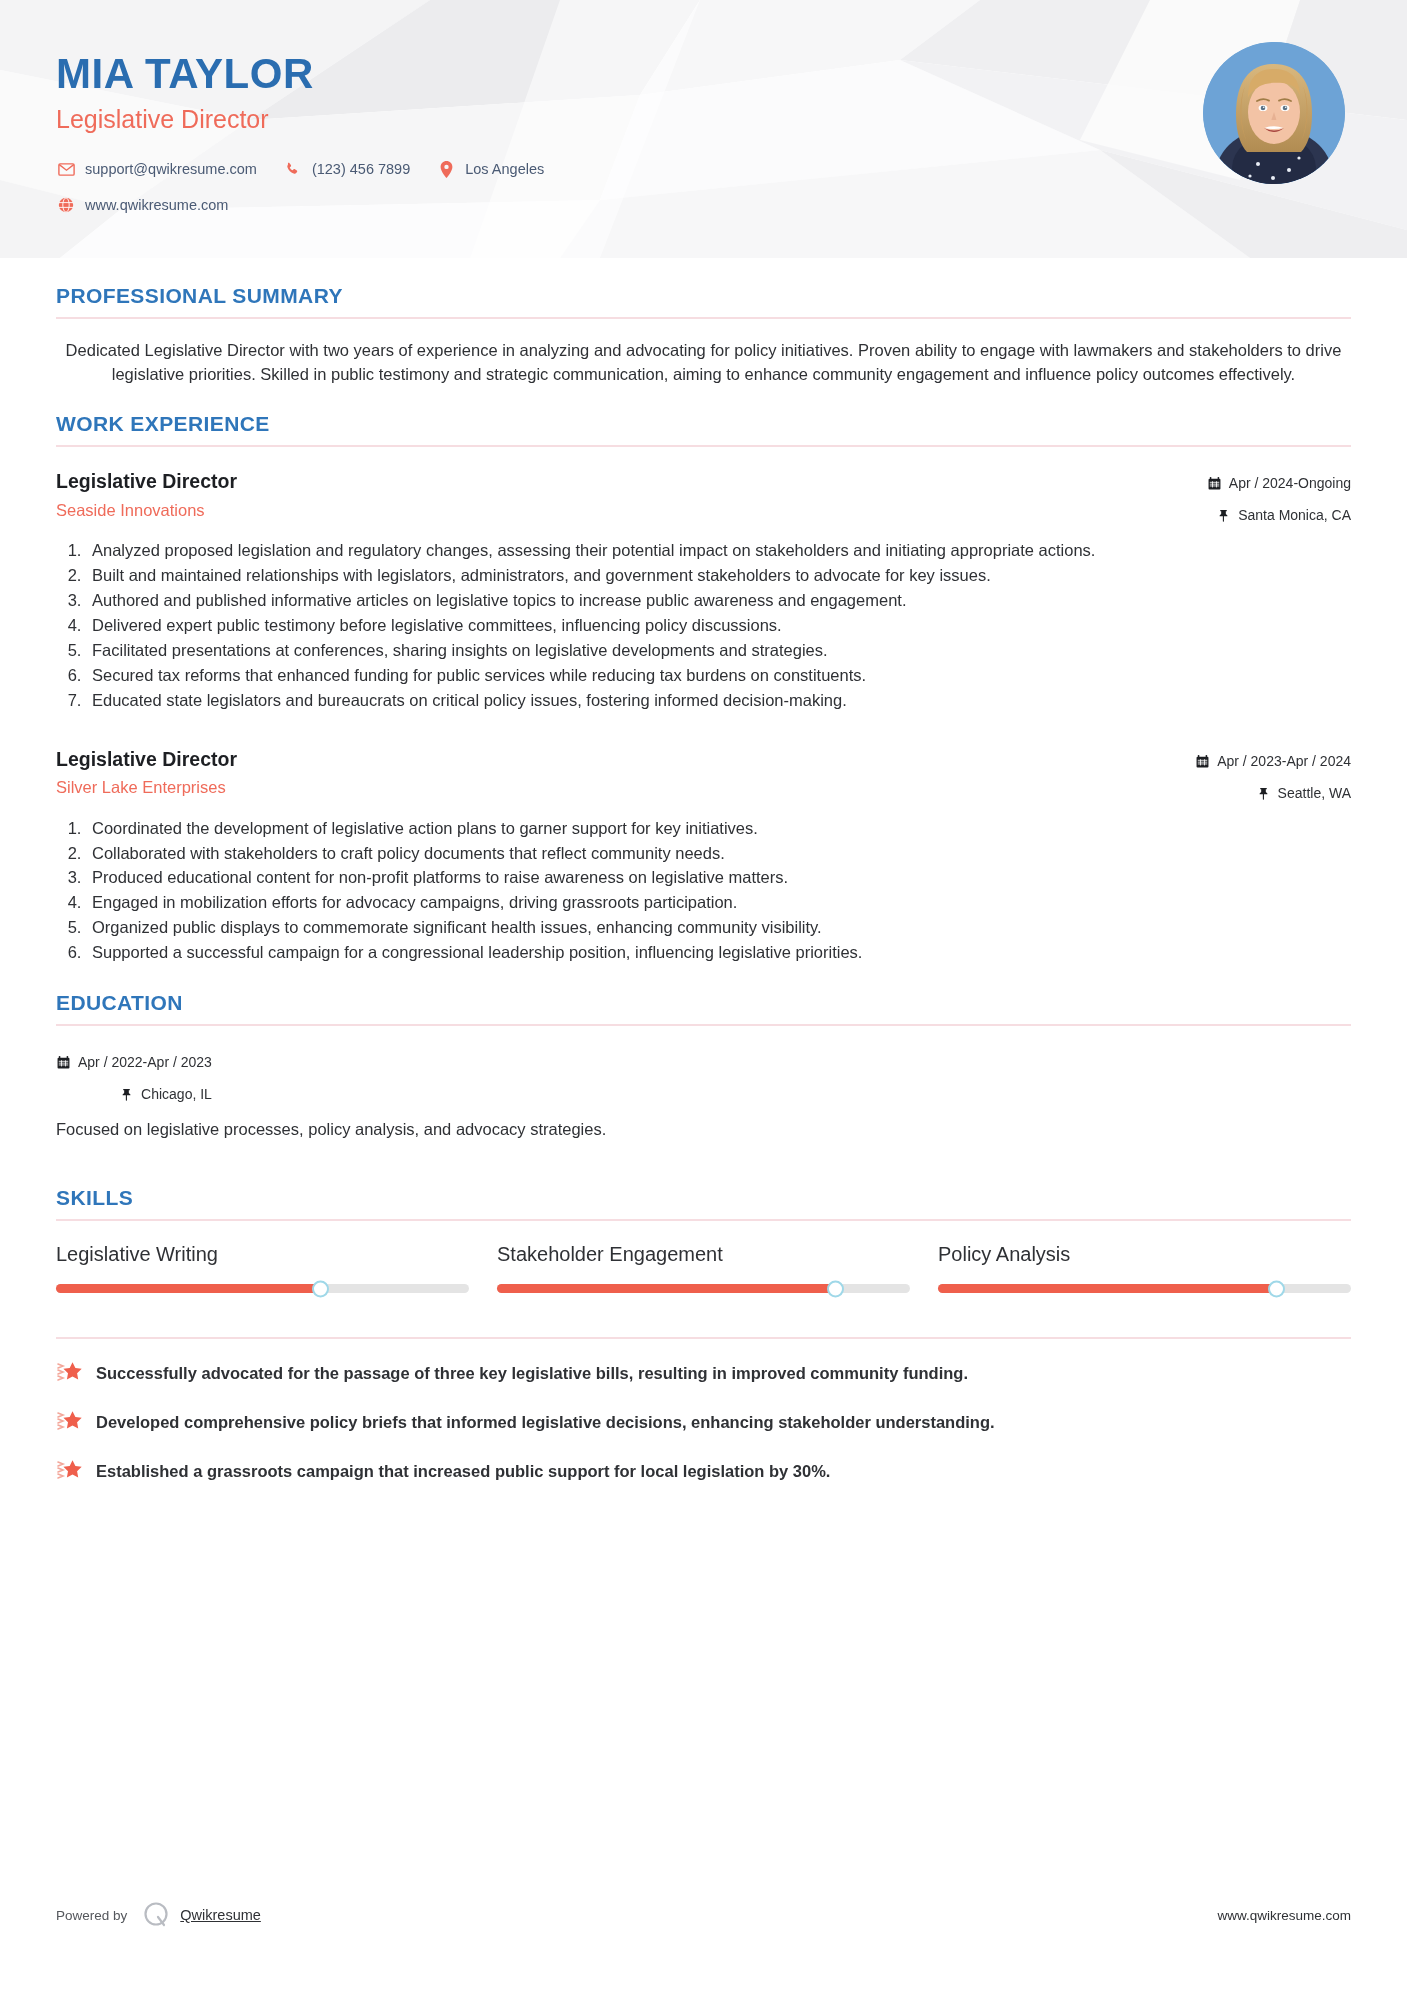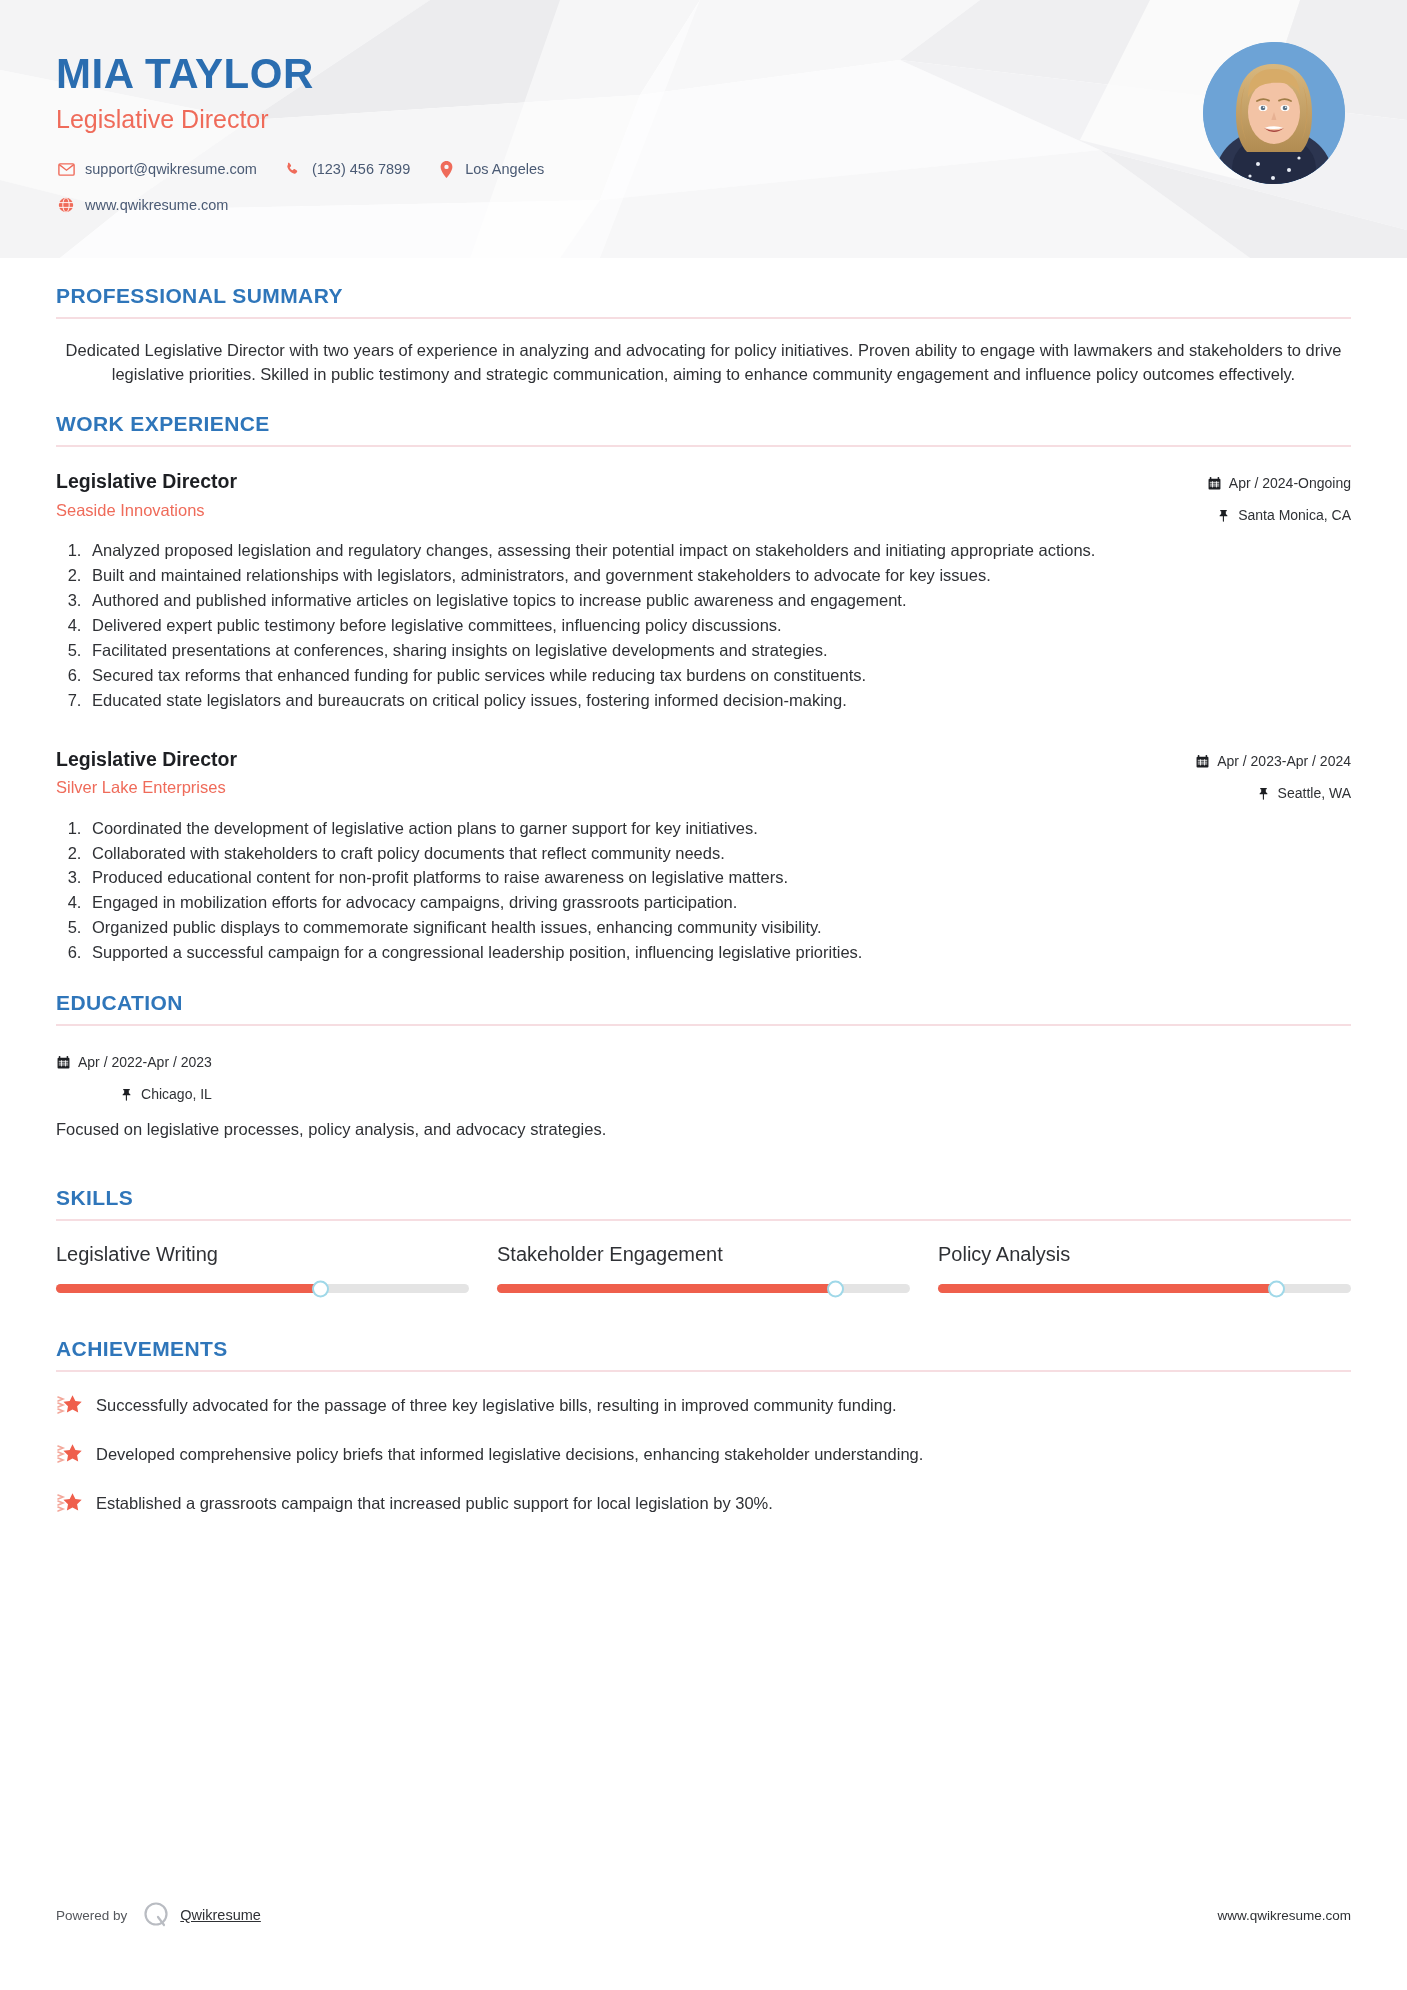--- a/index.html
+++ b/index.html
@@ -216,22 +216,23 @@
     transform: translateY(-50%);
     border-radius: 50%;
     background: #ffffff;
     border: 2px solid #9fd8e8;
   }
 
   
   .ach-list { margin-top: 20px; }
   .ach-item {
     display: flex;
-    align-items: flex-start;
+    align-items: center;
     margin-bottom: 22px;
+    font-weight: bold;
   }
   .ach-icon {
     flex: none;
     width: 28px;
     height: 26px;
     margin-right: 12px;
     margin-top: 1px;
   }
   .ach-icon svg { display: block; }
   .ach-text {
@@ -553,21 +554,20 @@
           <div class="skill-name">Policy Analysis</div>
           <div class="skill-bar">
             <div class="skill-fill" style="width: 82%;"></div>
             <div class="skill-knob" style="left: 82%;"></div>
           </div>
         </div>
       </div>
     </div>
 
     <div class="section" style="margin-top:44px;">
-      <div class="section-title">ACHIEVEMENTS</div>
       <div class="section-rule"></div>
 
       <div class="ach-list">
         <div class="ach-item">
           <span class="ach-icon">
             <svg width="28" height="26" viewBox="0 0 28 26">
               <path d="M2 4 l5 2 -5 2" stroke="#f3a79a" stroke-width="1.6" fill="none" stroke-linecap="round"></path>
               <path d="M2 10 l5 2 -5 2" stroke="#f3a79a" stroke-width="1.6" fill="none" stroke-linecap="round"></path>
               <path d="M2 16 l5 2 -5 2" stroke="#f3a79a" stroke-width="1.6" fill="none" stroke-linecap="round"></path>
               <path d="M16.5 2.2 l2.9 5.7 6.3 0.9 -4.6 4.4 1.1 6.3 -5.7 -3 -5.6 3 1.1 -6.3 -4.6 -4.4 6.3 -0.9z" fill="#ef5f4c"></path>

